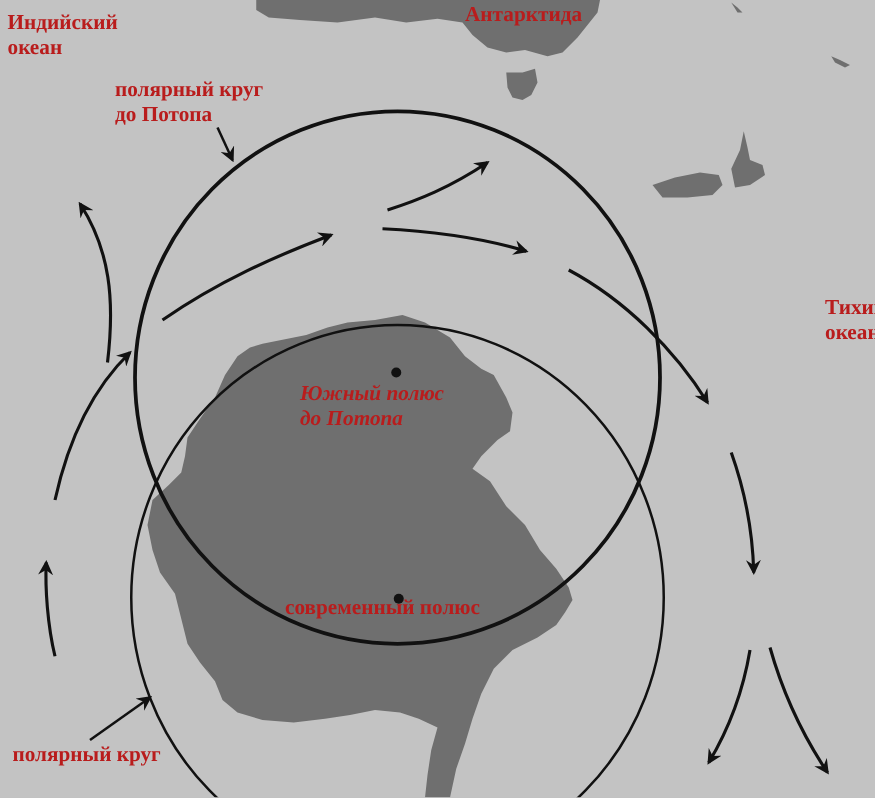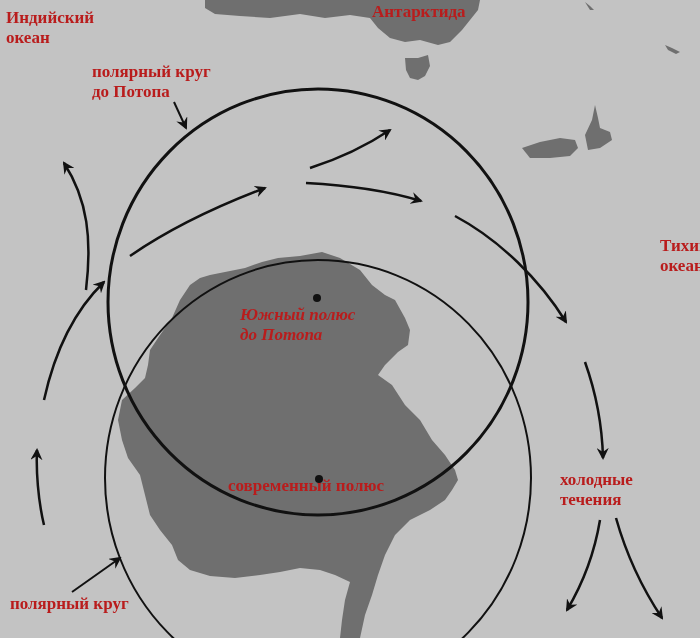--- a/index.html
+++ b/index.html
@@ -95,21 +95,17 @@
   <div class="lbl" style="left:240px; top:305px; width:150px;font-style:italic;">
     <span>Южный полюс</span>
     <span>до Потопа</span>
   </div>
 
 
   <div class="lbl" style="left:228px; top:452px;margin-top:24px;">
     <span>современный полюс</span>
   </div>
 
-  <div class="lbl" style="left:560px; top:470px; width:90px;">
-    <span>холодные</span>
-    <span>течения</span>
-  </div>
 
   <div class="lbl" style="left:10px; top:594px; width:130px;">
     <span>полярный круг</span>
   </div>
 </div>
 
 </body></html>

